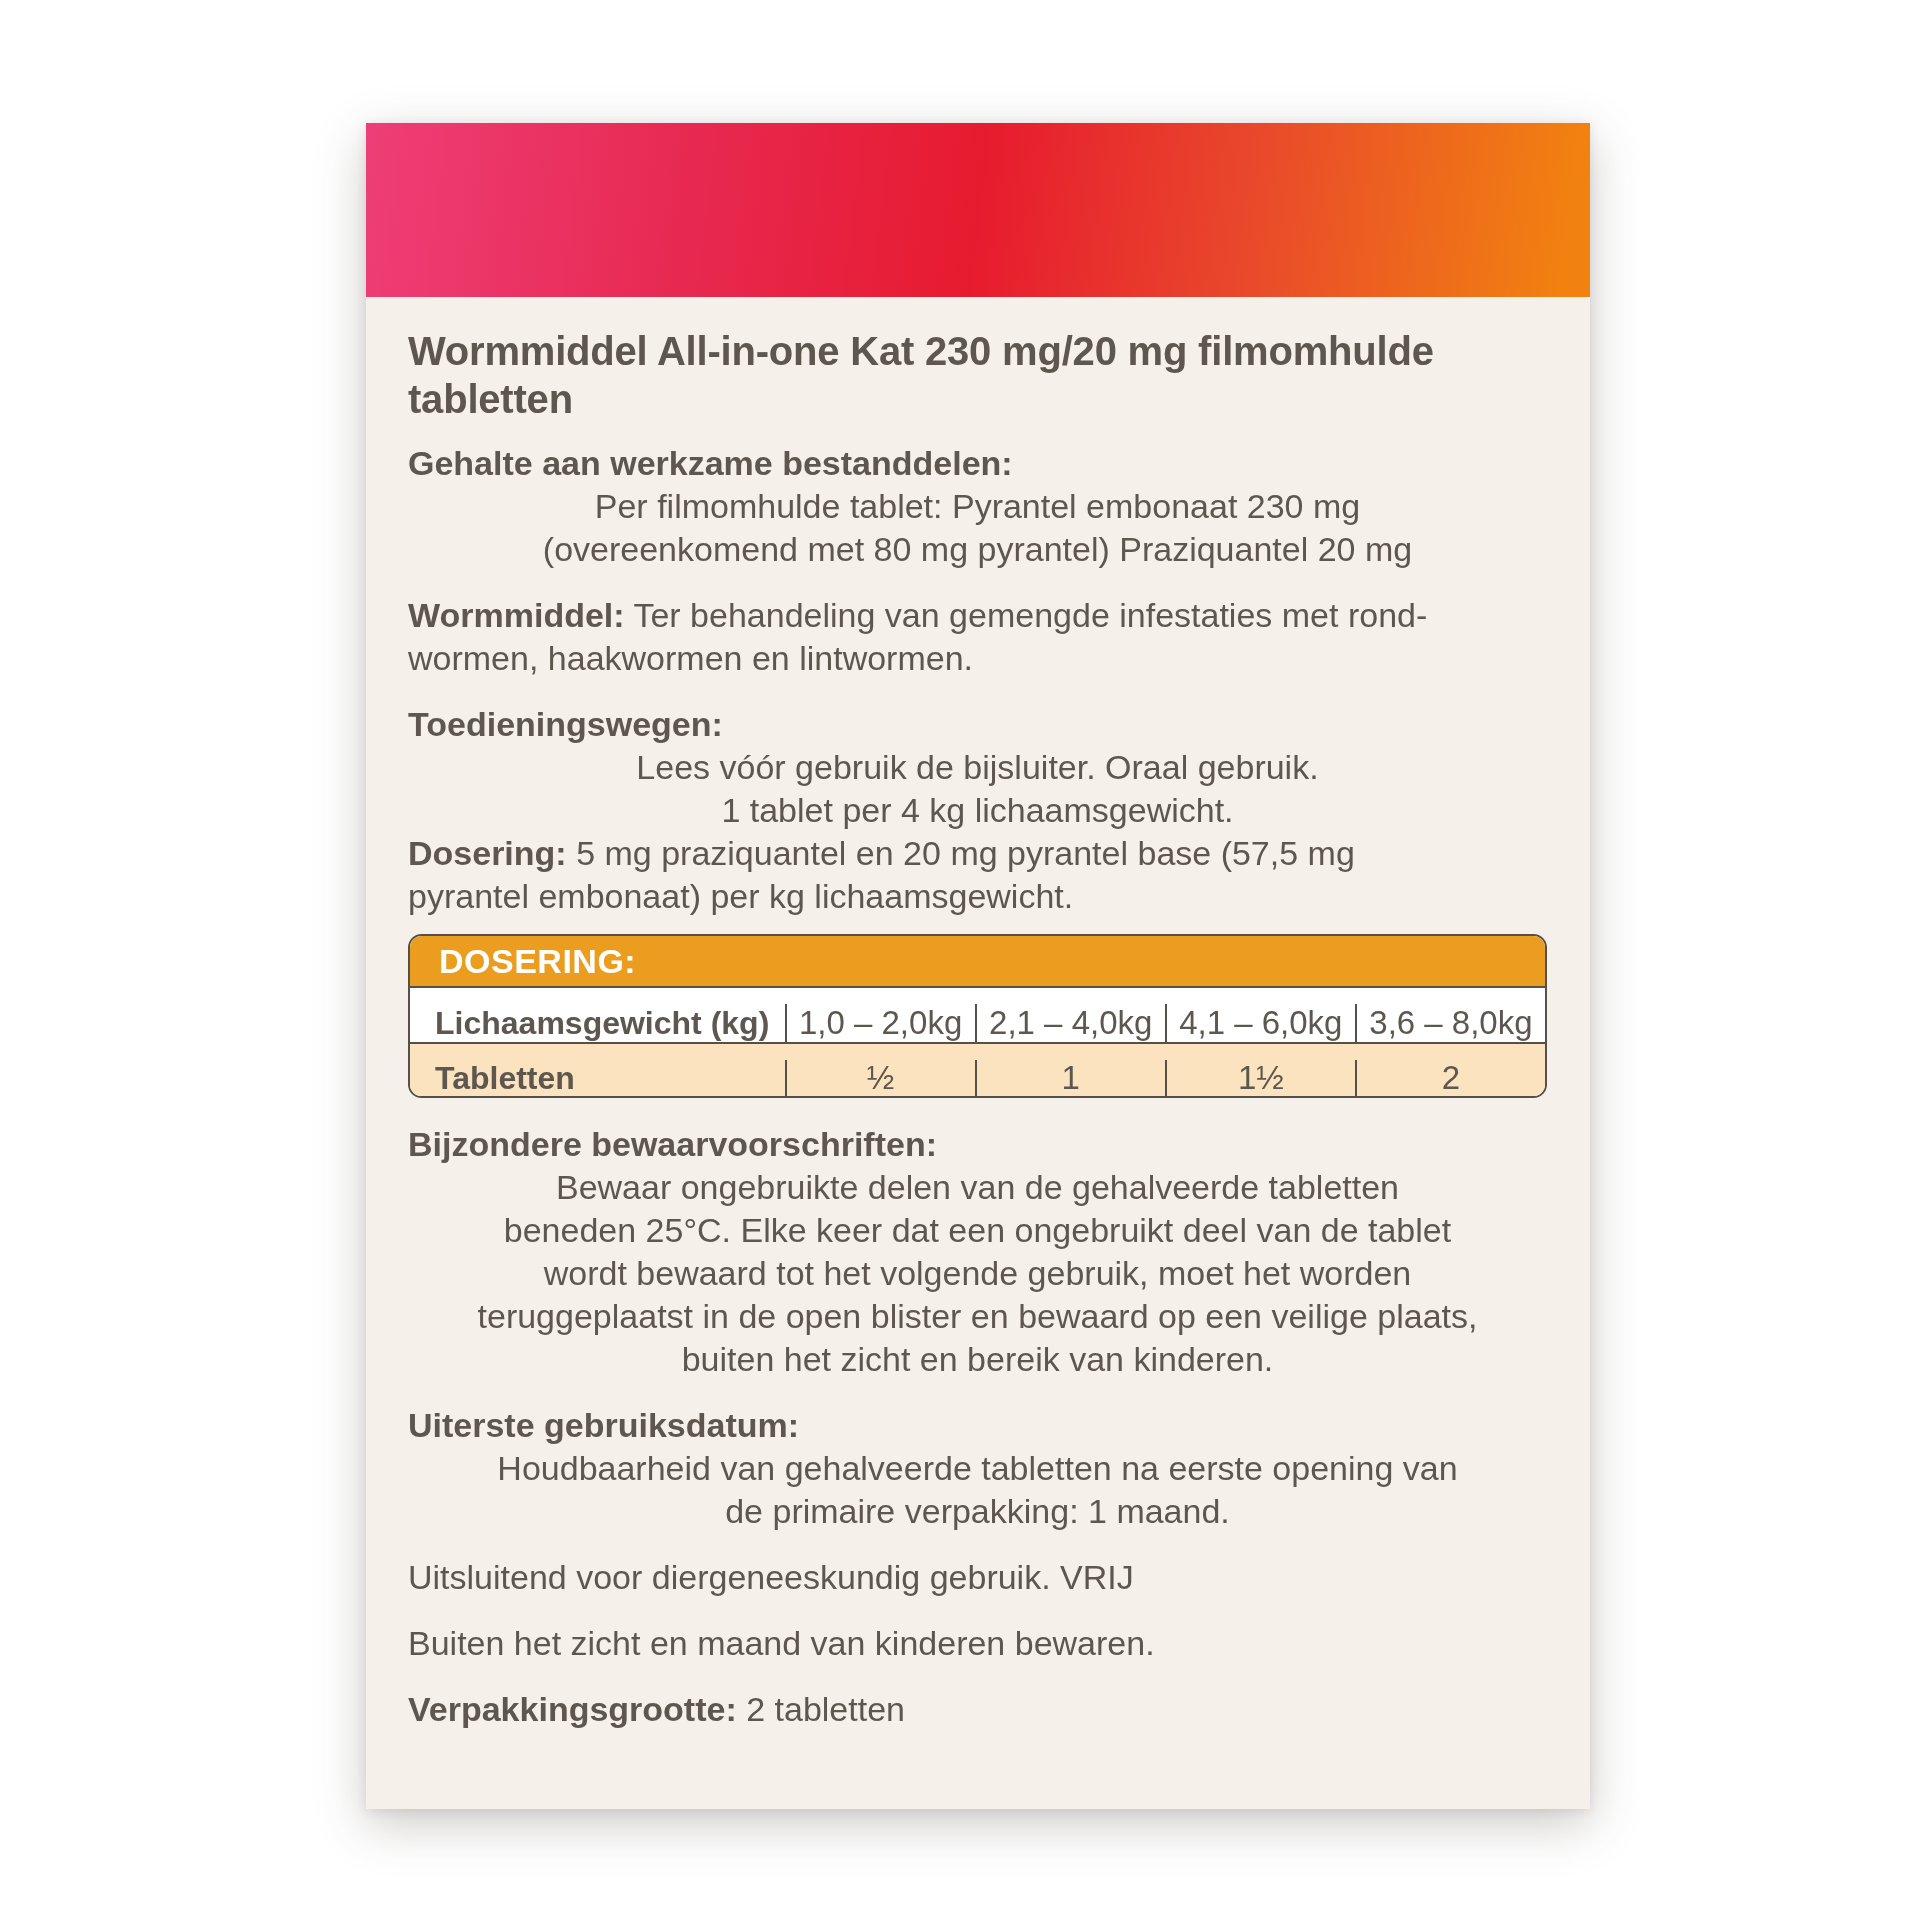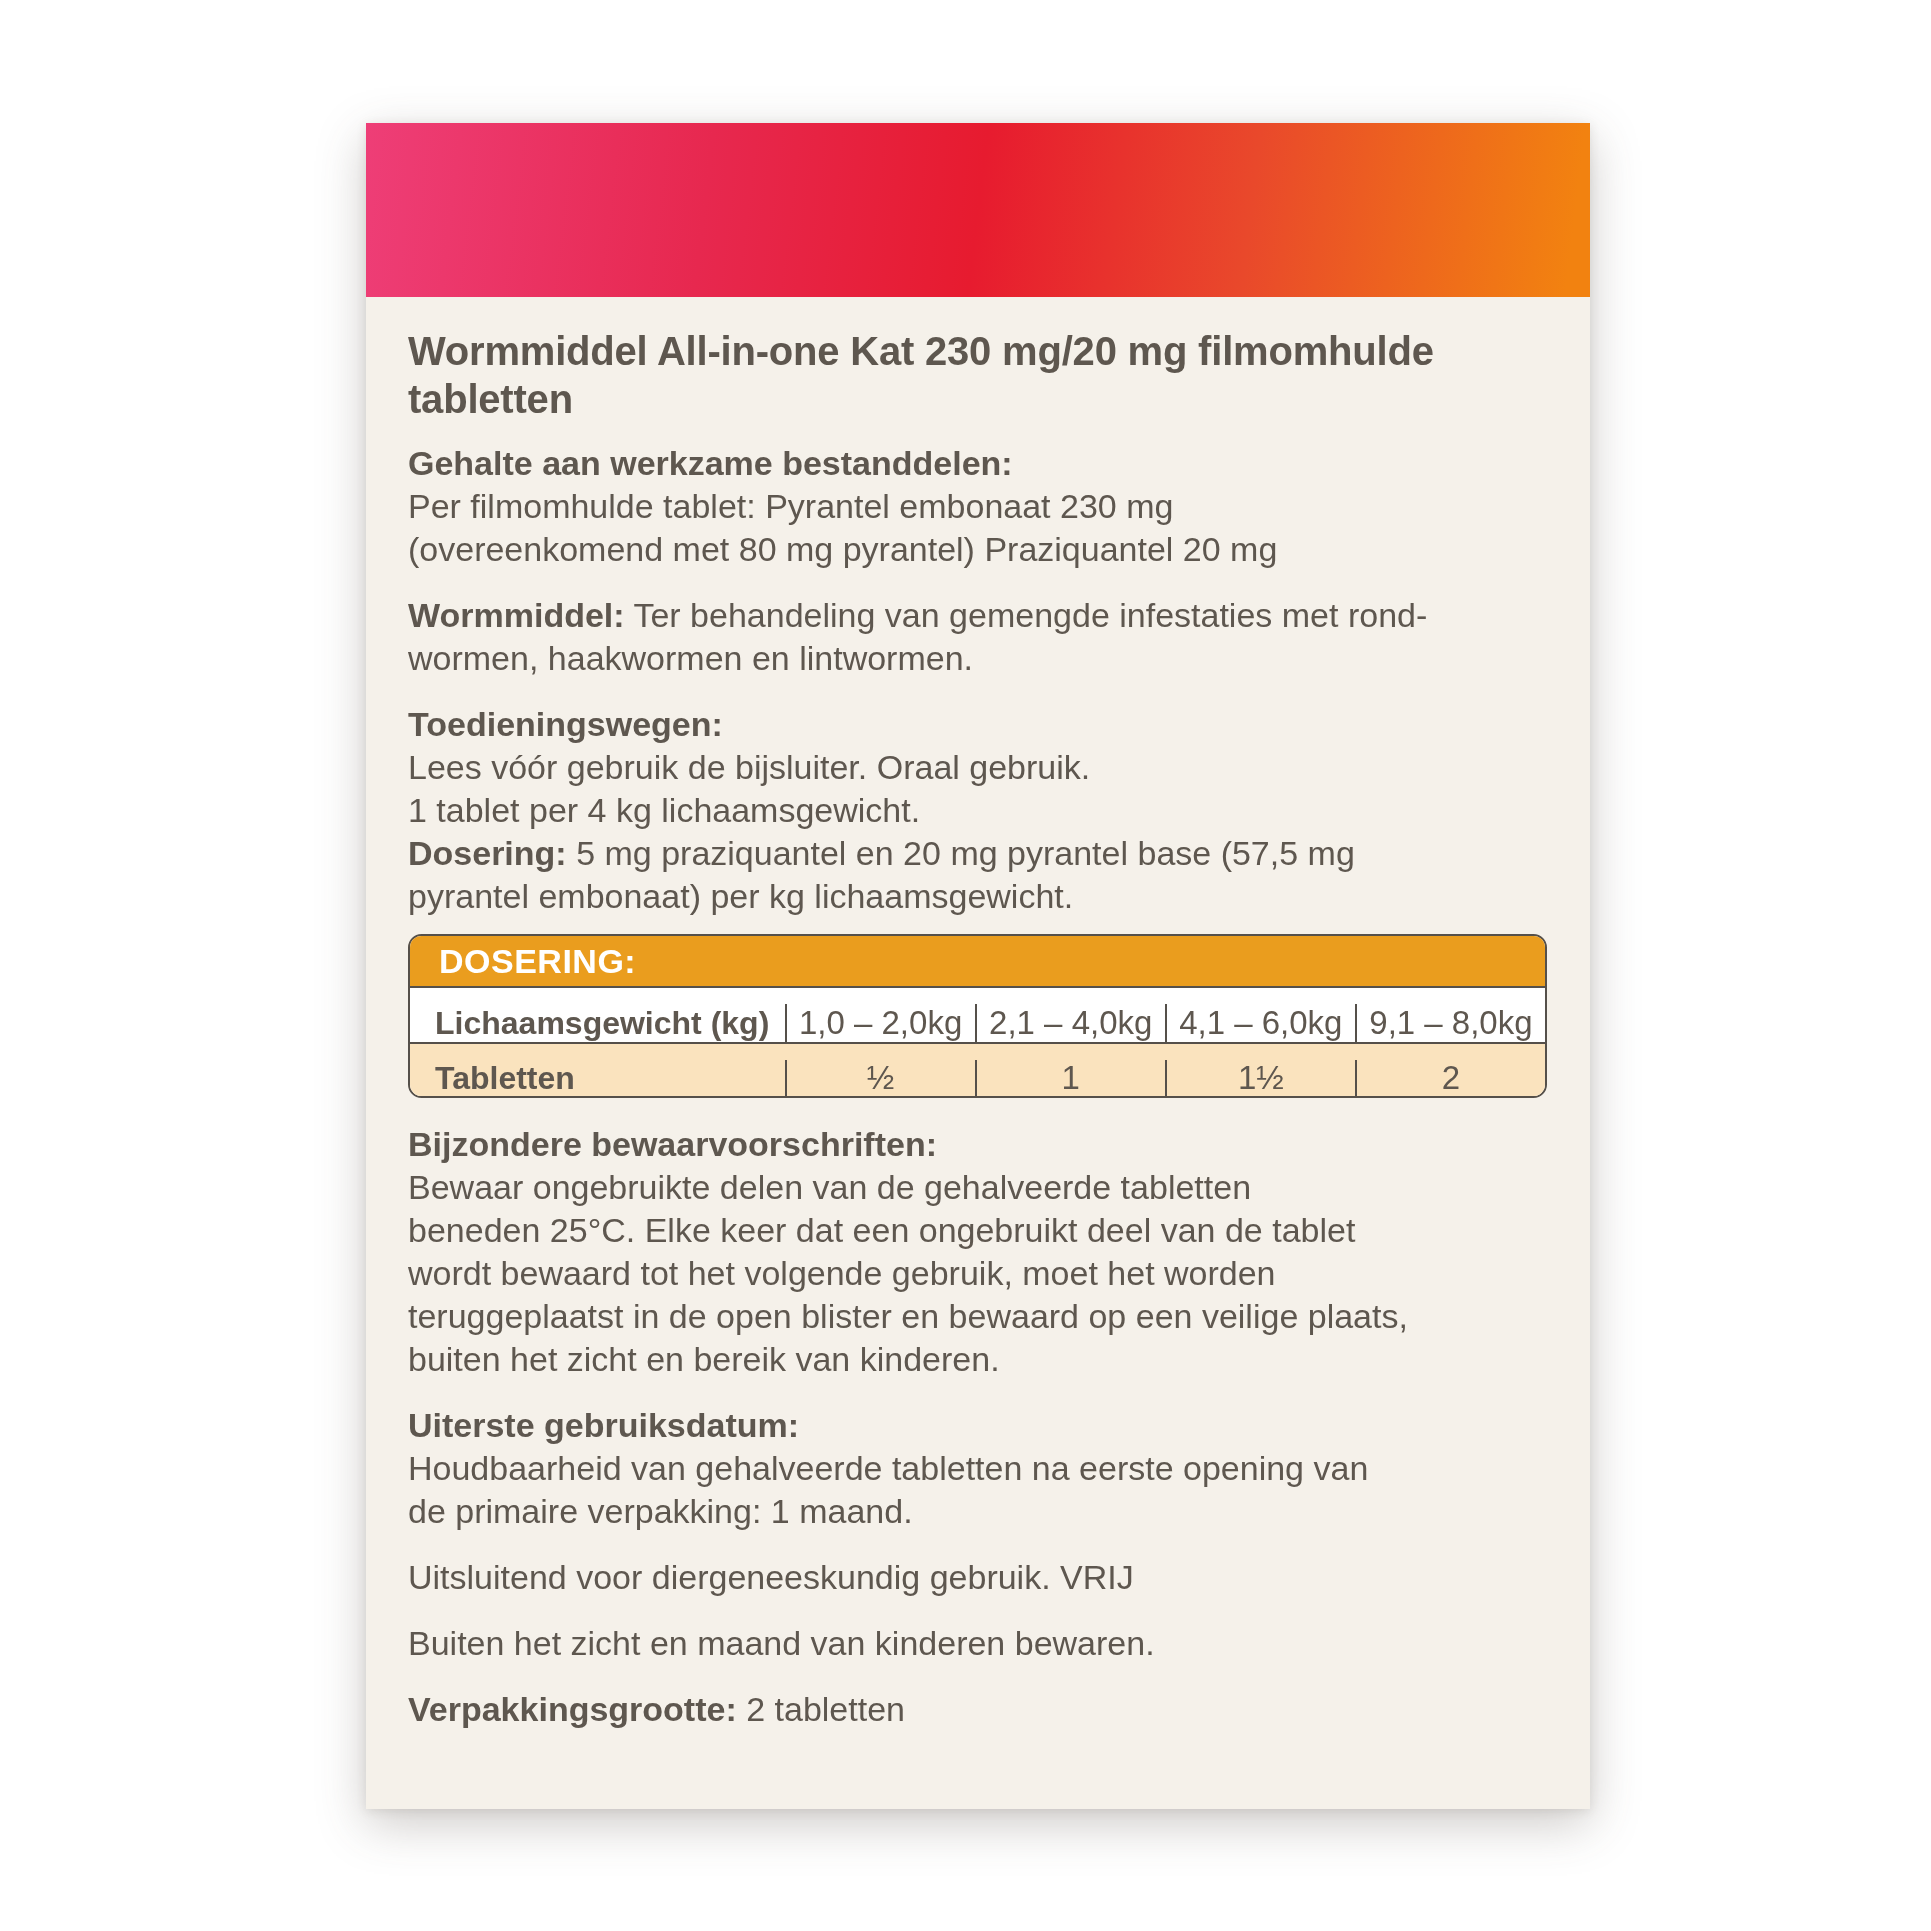--- a/index.html
+++ b/index.html
@@ -41,21 +41,21 @@
   }
   .para{
     font-size:34px;
     line-height:43px;
     margin:0 0 23px 0;
   }
   .para.tight{margin-bottom:16px;}
   .blk{display:block;}
   b,.bold{font-weight:700;}
   [data-bind-lines]{white-space:pre-line;}
-  .lines{display:block;}
+  .lines{display:block;text-align:center;}
 
   .dose-table{
     margin:0 0 25px 0;
     border:2.9px solid #55504A;
     border-radius:13.5px;
     overflow:hidden;
     background:#ffffff;
   }
   .dose-head{
     background:#EA9D1E;
@@ -118,21 +118,21 @@
 
     <div class="dose-table">
       <div class="dose-head">
         <span data-bind="card.table.title">DOSERING:</span>
       </div>
       <div class="dose-row weights">
         <div class="cell" data-bind="card.table.weight_label">Lichaamsgewicht (kg)</div>
         <div class="cell" data-bind="card.table.weight_ranges.0">1,0 – 2,0kg</div>
         <div class="cell" data-bind="card.table.weight_ranges.1">2,1 – 4,0kg</div>
         <div class="cell" data-bind="card.table.weight_ranges.2">4,1 – 6,0kg</div>
-        <div class="cell" data-bind="card.table.weight_ranges.3">9,1 – 8,0kg</div>
+        <div class="cell" data-bind="card.table.weight_ranges.3">3,6 – 8,0kg</div>
       </div>
       <div class="dose-row tablets">
         <div class="cell" data-bind="card.table.tablets_label">Tabletten</div>
         <div class="cell" data-bind="card.table.tablets.0">½</div>
         <div class="cell" data-bind="card.table.tablets.1">1</div>
         <div class="cell" data-bind="card.table.tablets.2">1½</div>
         <div class="cell" data-bind="card.table.tablets.3">2</div>
       </div>
     </div>
 

